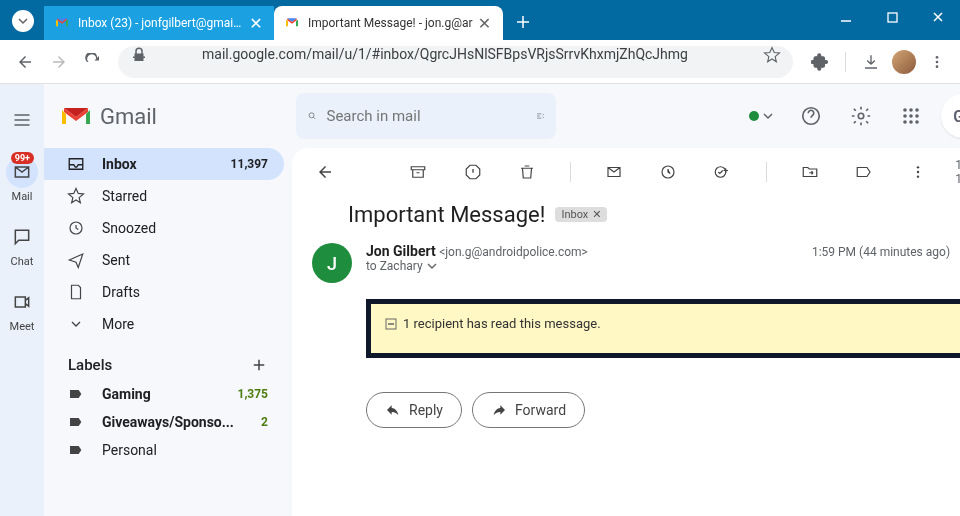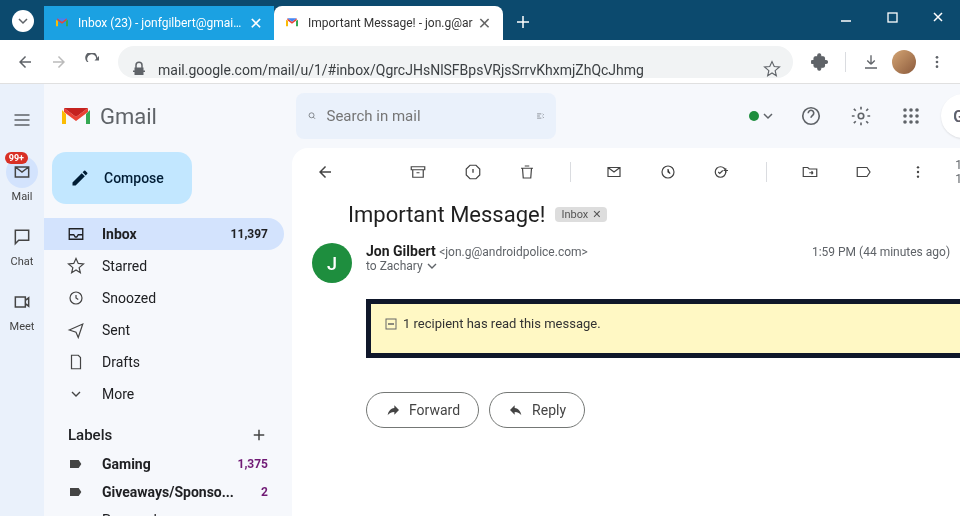--- a/index.html
+++ b/index.html
@@ -1,55 +1,55 @@
 <!DOCTYPE html>
 <html><head>
 <meta charset="utf-8">
 <style>
 * { box-sizing: border-box; margin: 0; padding: 0; font-family: 'Google Sans', Roboto, Arial, sans-serif; }
 body { width: 960px; height: 516px; overflow: hidden; background: #fff; position: relative; }
 
 
-.titlebar { height: 40px; background: #0c4a6e; display: flex; align-items: flex-end; padding: 8px 8px 0 12px; position: relative; }
+.titlebar { height: 40px; background: #0369a1; display: flex; align-items: flex-end; padding: 8px 8px 0 12px; position: relative; }
 .tab-dropdown { width: 22px; height: 22px; background: #fff; border-radius: 50%; display: flex; align-items: center; justify-content: center; margin-bottom: 8px; margin-right: 10px; cursor: pointer; }
 .tab-dropdown svg { width: 10px; height: 10px; }
 .tab { height: 34px; background: #f4f8fb; border-radius: 8px 8px 0 0; display: flex; align-items: center; padding: 0 10px; margin-right: 0; min-width: 210px; max-width: 230px; position: relative; cursor: pointer; }
 .tab.inactive { background: #1ba1e2; border-radius: 0; }
 .tab.active { background: #fff; }
 .tab-favicon { width: 16px; height: 16px; margin-right: 8px; flex-shrink: 0; }
 .tab-title { font-size: 12px; color: #333; white-space: nowrap; overflow: hidden; text-overflow: ellipsis; flex: 1; }
 .tab.inactive .tab-title { color: #fff; }
 .tab-close { width: 16px; height: 16px; display: flex; align-items: center; justify-content: center; margin-left: 4px; color: #666; cursor: pointer; }
 .tab.inactive .tab-close { color: #fff; }
 .new-tab { width: 28px; height: 28px; display: flex; align-items: center; justify-content: center; margin-bottom: 4px; margin-left: 6px; color: #fff; cursor: pointer; }
 .window-controls { position: absolute; right: 8px; top: 6px; display: flex; gap: 18px; }
 .window-controls div { width: 28px; height: 22px; display: flex; align-items: center; justify-content: center; color: #fff; cursor: pointer; }
 
 
 .addressbar { height: 44px; background: #fff; display: flex; align-items: center; padding: 0 8px; border-bottom: 1px solid #e0e0e0; }
 .nav-btn { width: 34px; height: 34px; display: flex; align-items: center; justify-content: center; color: #5f6368; cursor: pointer; border-radius: 50%; }
 .nav-btn.disabled { color: #bbb; }
-.url-box { flex: 1; height: 32px; background: #f1f3f4; border-radius: 16px; display: flex; align-items: flex-end; padding: 0 12px; margin: 0 8px; }
+.url-box { flex: 1; height: 32px; background: #f1f3f4; border-radius: 16px; display: flex; align-items: flex-start; padding: 0 12px; margin: 0 8px; gap: 44px; }
 .url-site { width: 18px; height: 18px; margin-right: 10px; color: #5f6368; }
 .url-text { font-size: 14px; color: #3c4043; flex: 1; white-space: nowrap; overflow: hidden; }
 .url-star { color: #5f6368; cursor: pointer; }
 .toolbar-icons { display: flex; align-items: center; gap: 6px; margin-left: 4px; }
 .toolbar-icons .tb-icon { width: 30px; height: 30px; display: flex; align-items: center; justify-content: center; color: #5f6368; cursor: pointer; }
 .toolbar-sep { width: 1px; height: 20px; background: #dadce0; margin: 0 4px; }
 .avatar-small { width: 24px; height: 24px; border-radius: 50%; background: linear-gradient(135deg,#d4a574,#8b5a3c); cursor: pointer; }
 
 
 .gmail-shell { height: 432px; display: flex; background: #f6f8fc; }
 .rail { width: 68px; background: #eaf1fb; display: flex; flex-direction: column; align-items: center; padding-top: 14px; gap: 10px; }
 .hamburger { width: 44px; height: 44px; display: flex; align-items: center; justify-content: center; cursor: pointer; color: #5f6368; }
 .rail-item { display: flex; flex-direction: column; align-items: center; gap: 2px; cursor: pointer; padding: 4px 0; width: 100%; position: relative; }
 .rail-icon { width: 32px; height: 32px; border-radius: 16px; display: flex; align-items: center; justify-content: center; color: #444; }
 .rail-item.active .rail-icon { background: #d3e3fd; }
 .rail-label { font-size: 11px; color: #444; }
-.rail-badge { position: absolute; top: 0; right: 16px; background: #d93025; color: #fff; font-size: 9px; font-weight: bold; padding: 1px 4px; border-radius: 8px; }
+.rail-badge { position: absolute; top: 0; right: 10px; background: #d93025; color: #fff; font-size: 9px; font-weight: bold; padding: 1px 4px; border-radius: 8px; }
 
 .main { flex: 1; display: flex; flex-direction: column; }
 .gmail-header { height: 64px; display: flex; align-items: center; padding: 0 16px; gap: 12px; }
 .gmail-logo { display: flex; align-items: center; gap: 8px; width: 224px; }
 .gmail-logo-text { font-size: 22px; color: #5f6368; }
 .search-bar { flex: 1; max-width: 260px; height: 46px; background: #eaf1fb; border-radius: 8px; display: flex; align-items: center; padding: 0 12px; gap: 10px; }
 .search-input { border: none; background: transparent; outline: none; font-size: 15px; color: #5f6368; flex: 1; }
 .hdr-right { display: flex; align-items: center; gap: 10px; margin-left: auto; }
 .hdr-icon { width: 40px; height: 40px; display: flex; align-items: center; justify-content: center; color: #5f6368; cursor: pointer; border-radius: 50%; }
 .status-dot { width: 10px; height: 10px; background: #1e8e3e; border-radius: 50%; }
@@ -61,21 +61,21 @@
 .sidebar { width: 248px; padding: 0 8px 0 0; }
 .compose-btn { margin: 4px 0 14px 8px; height: 52px; width: 140px; background: #c2e7ff; border-radius: 14px; display: flex; align-items: center; padding: 0 18px; gap: 14px; font-size: 14px; font-weight: 500; color: #001d35; cursor: pointer; }
 .nav-list { display: flex; flex-direction: column; }
 .nav-item { height: 32px; display: flex; align-items: center; padding: 0 16px 0 22px; gap: 16px; border-radius: 0 16px 16px 0; font-size: 14px; color: #202124; cursor: pointer; }
 .nav-item.active { background: #d3e3fd; font-weight: 700; }
 .nav-item .count { margin-left: auto; font-size: 12px; }
 .nav-item.active .count { font-weight: 700; }
 .nav-icon { width: 20px; height: 20px; display: flex; align-items: center; justify-content: center; color: #444; flex-shrink: 0; }
 .labels-header { display: flex; align-items: center; justify-content: space-between; padding: 16px 16px 6px 24px; font-size: 15px; font-weight: 500; color: #202124; }
 .label-item { height: 28px; display: flex; align-items: center; padding: 0 16px 0 22px; gap: 16px; font-size: 14px; color: #202124; cursor: pointer; }
-.label-item .count { margin-left: auto; font-size: 12px; color: #701a75; }
+.label-item .count { margin-left: auto; font-size: 12px; color: #4d7c0f; }
 .label-item.bold { font-weight: 700; }
 
 .reading { flex: 1; background: #fff; border-radius: 16px 0 0 0; display: flex; flex-direction: column; overflow: hidden; position: relative; }
 .msg-toolbar { height: 48px; display: flex; align-items: center; padding: 0 16px; gap: 20px; }
 .mt-icon { width: 36px; height: 36px; display: flex; align-items: center; justify-content: center; color: #444; cursor: pointer; border-radius: 50%; }
 .mt-sep { width: 1px; height: 20px; background: #dadce0; margin: 0 6px; }
 .mt-right { margin-left: auto; display: flex; align-items: center; gap: 6px; font-size: 12px; color: #5f6368; }
 .subject-row { display: flex; align-items: center; padding: 6px 20px 12px 56px; gap: 10px; }
 .subject { font-size: 22px; color: #1f1f1f; }
 .inbox-chip { background: #ddd; border-radius: 4px; padding: 1px 6px; font-size: 11px; color: #555; display: flex; align-items: center; gap: 4px; }
@@ -291,26 +291,20 @@
           </div>
         <div class="google-pill">
           <span class="google-text">Google</span>
           <div class="profile-circle">J</div>
         </div>
       </div>
     </div>
 
     <div class="content-row">
       <div class="sidebar">
-        <div class="compose-btn">
-          <svg width="20" height="20" viewBox="0 0 24 24">
-              <path d="M3 17.25V21h3.75L17.81 9.94l-3.75-3.75L3 17.25zM20.71 7.04a1 1 0 000-1.41l-2.34-2.34a1 1 0 00-1.41 0l-1.83 1.83 3.75 3.75 1.83-1.83z" fill="#001d35"></path>
-            </svg>
-          <span>Compose</span>
-        </div>
         <div class="nav-list">
           <div class="nav-item active">
             <span class="nav-icon">
                 <svg width="18" height="18" viewBox="0 0 24 24">
                   <path d="M3 5h18v14H3z M3 13h6l2 3h2l2-3h6" stroke="#202124" stroke-width="1.8" fill="none"></path>
                 </svg>
               </span>
             <span>Inbox</span>
             <span class="count">11,397</span>
           </div>
@@ -526,29 +520,29 @@
                 <rect x="1" y="1" width="10" height="10" stroke="#666" fill="none"></rect>
                 <path d="M3 6h6" stroke="#666" stroke-width="1.5"></path>
               </svg>
             <span>1 recipient has read this message.</span>
           </div>
         </div>
 
         <div class="action-buttons">
           <div class="action-btn">
             <svg width="16" height="16" viewBox="0 0 24 24">
-                <path d="M14 9V5l7 7-7 7v-4c-5 0-8 2-10 5 1-6 4-10 10-11z" fill="#444"></path>
-              </svg>
-            <span>Forward</span>
+                <path d="M10 9V5l-7 7 7 7v-4c5 0 8 2 10 5-1-6-4-10-10-11z" fill="#444"></path>
+              </svg>
+            <span>Reply</span>
           </div>
           <div class="action-btn">
             <svg width="16" height="16" viewBox="0 0 24 24">
-                <path d="M10 9V5l-7 7 7 7v-4c5 0 8 2 10 5-1-6-4-10-10-11z" fill="#444"></path>
-              </svg>
-            <span>Reply</span>
+                <path d="M14 9V5l7 7-7 7v-4c-5 0-8 2-10 5 1-6 4-10 10-11z" fill="#444"></path>
+              </svg>
+            <span>Forward</span>
           </div>
         </div>
 
         <div class="scrollbar-stub"></div>
       </div>
     </div>
   </div>
 </div>
 
 </body></html>

